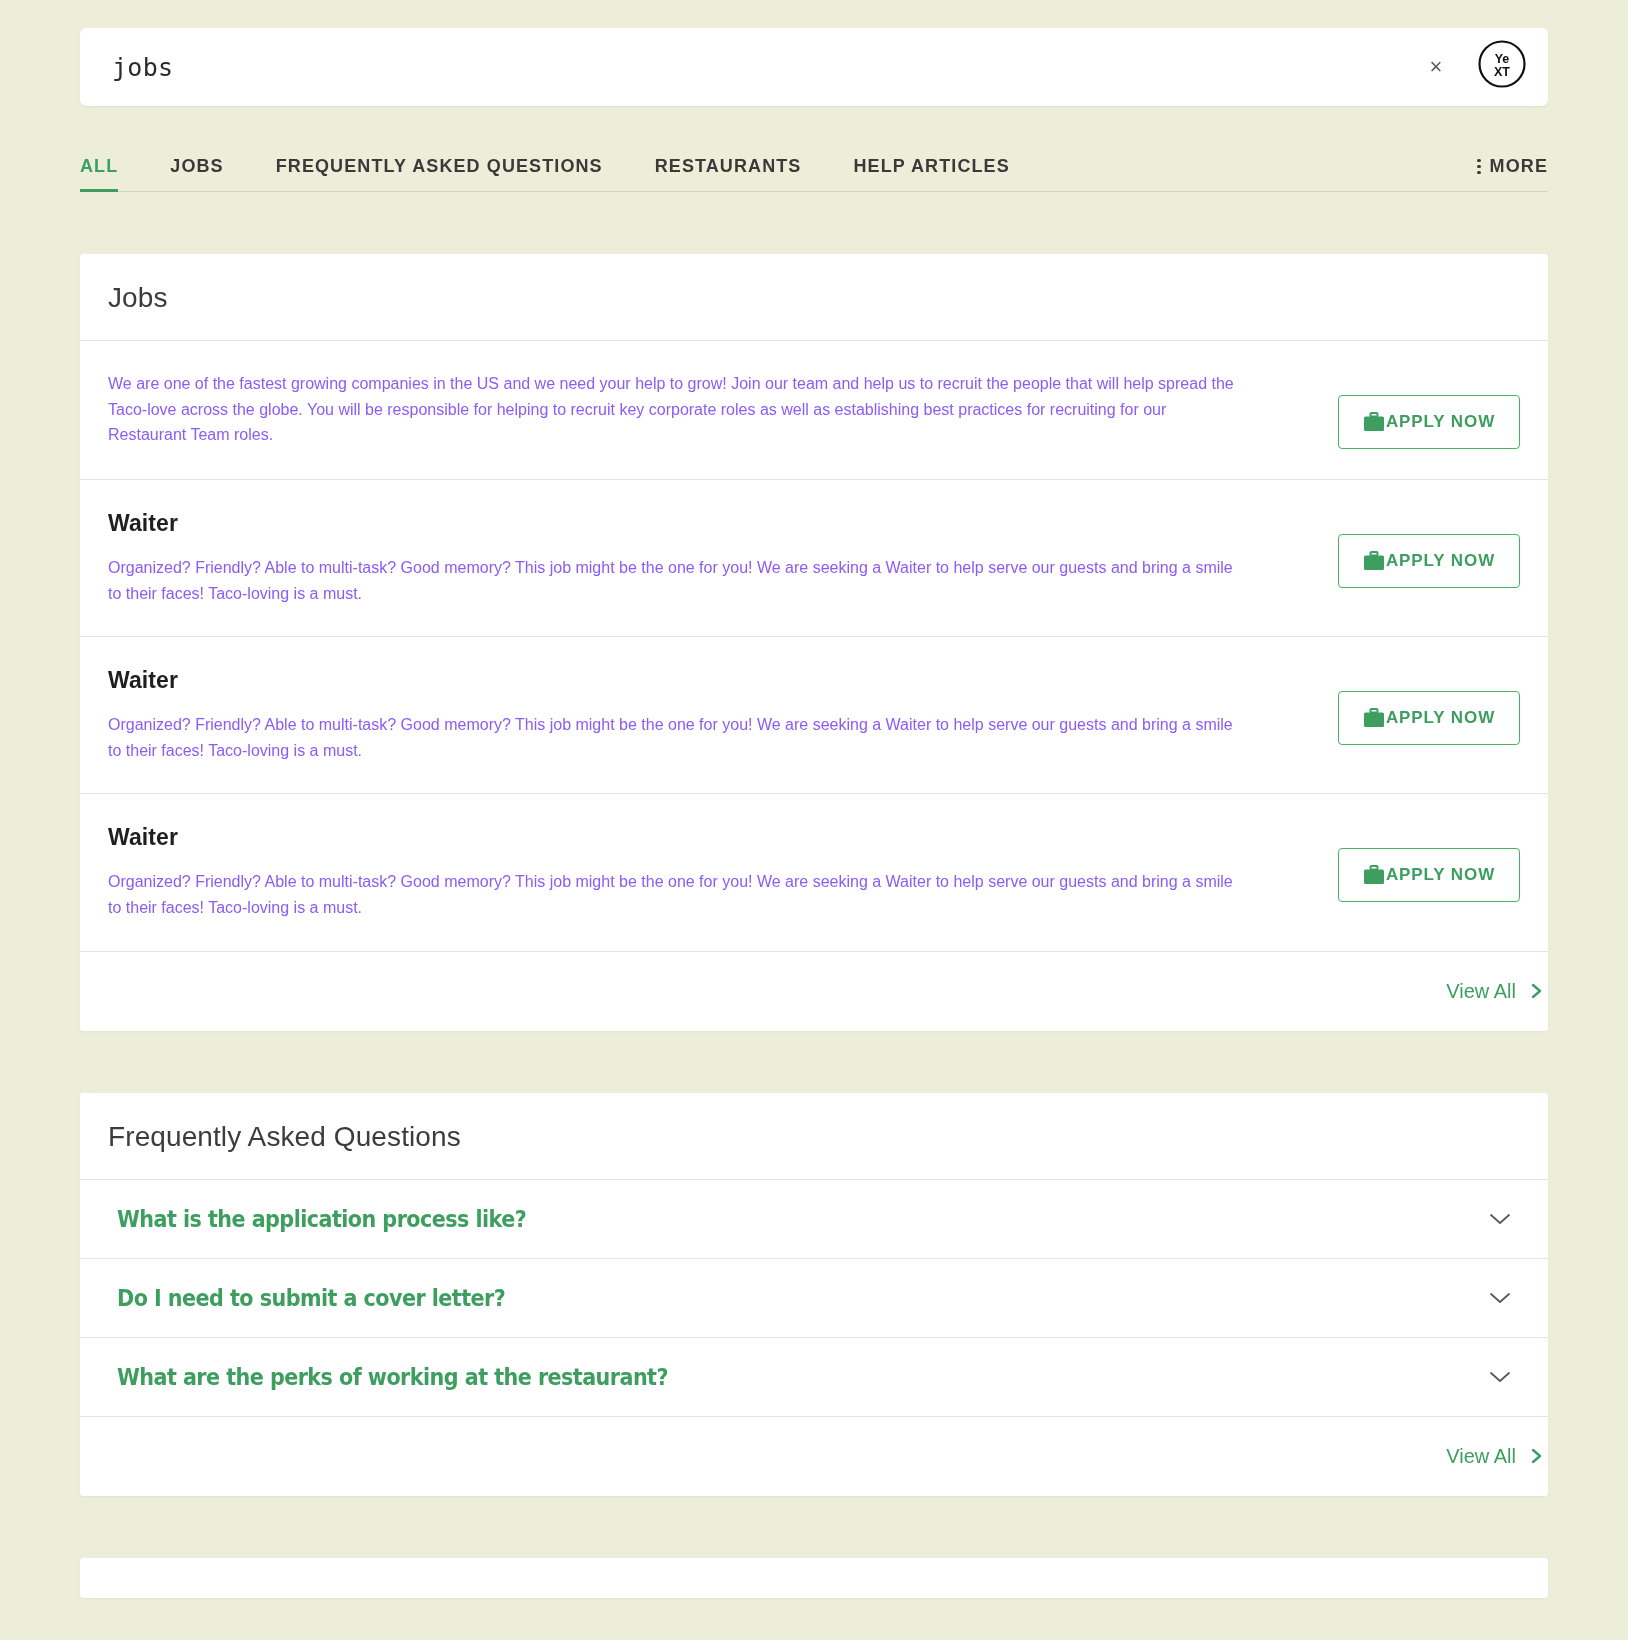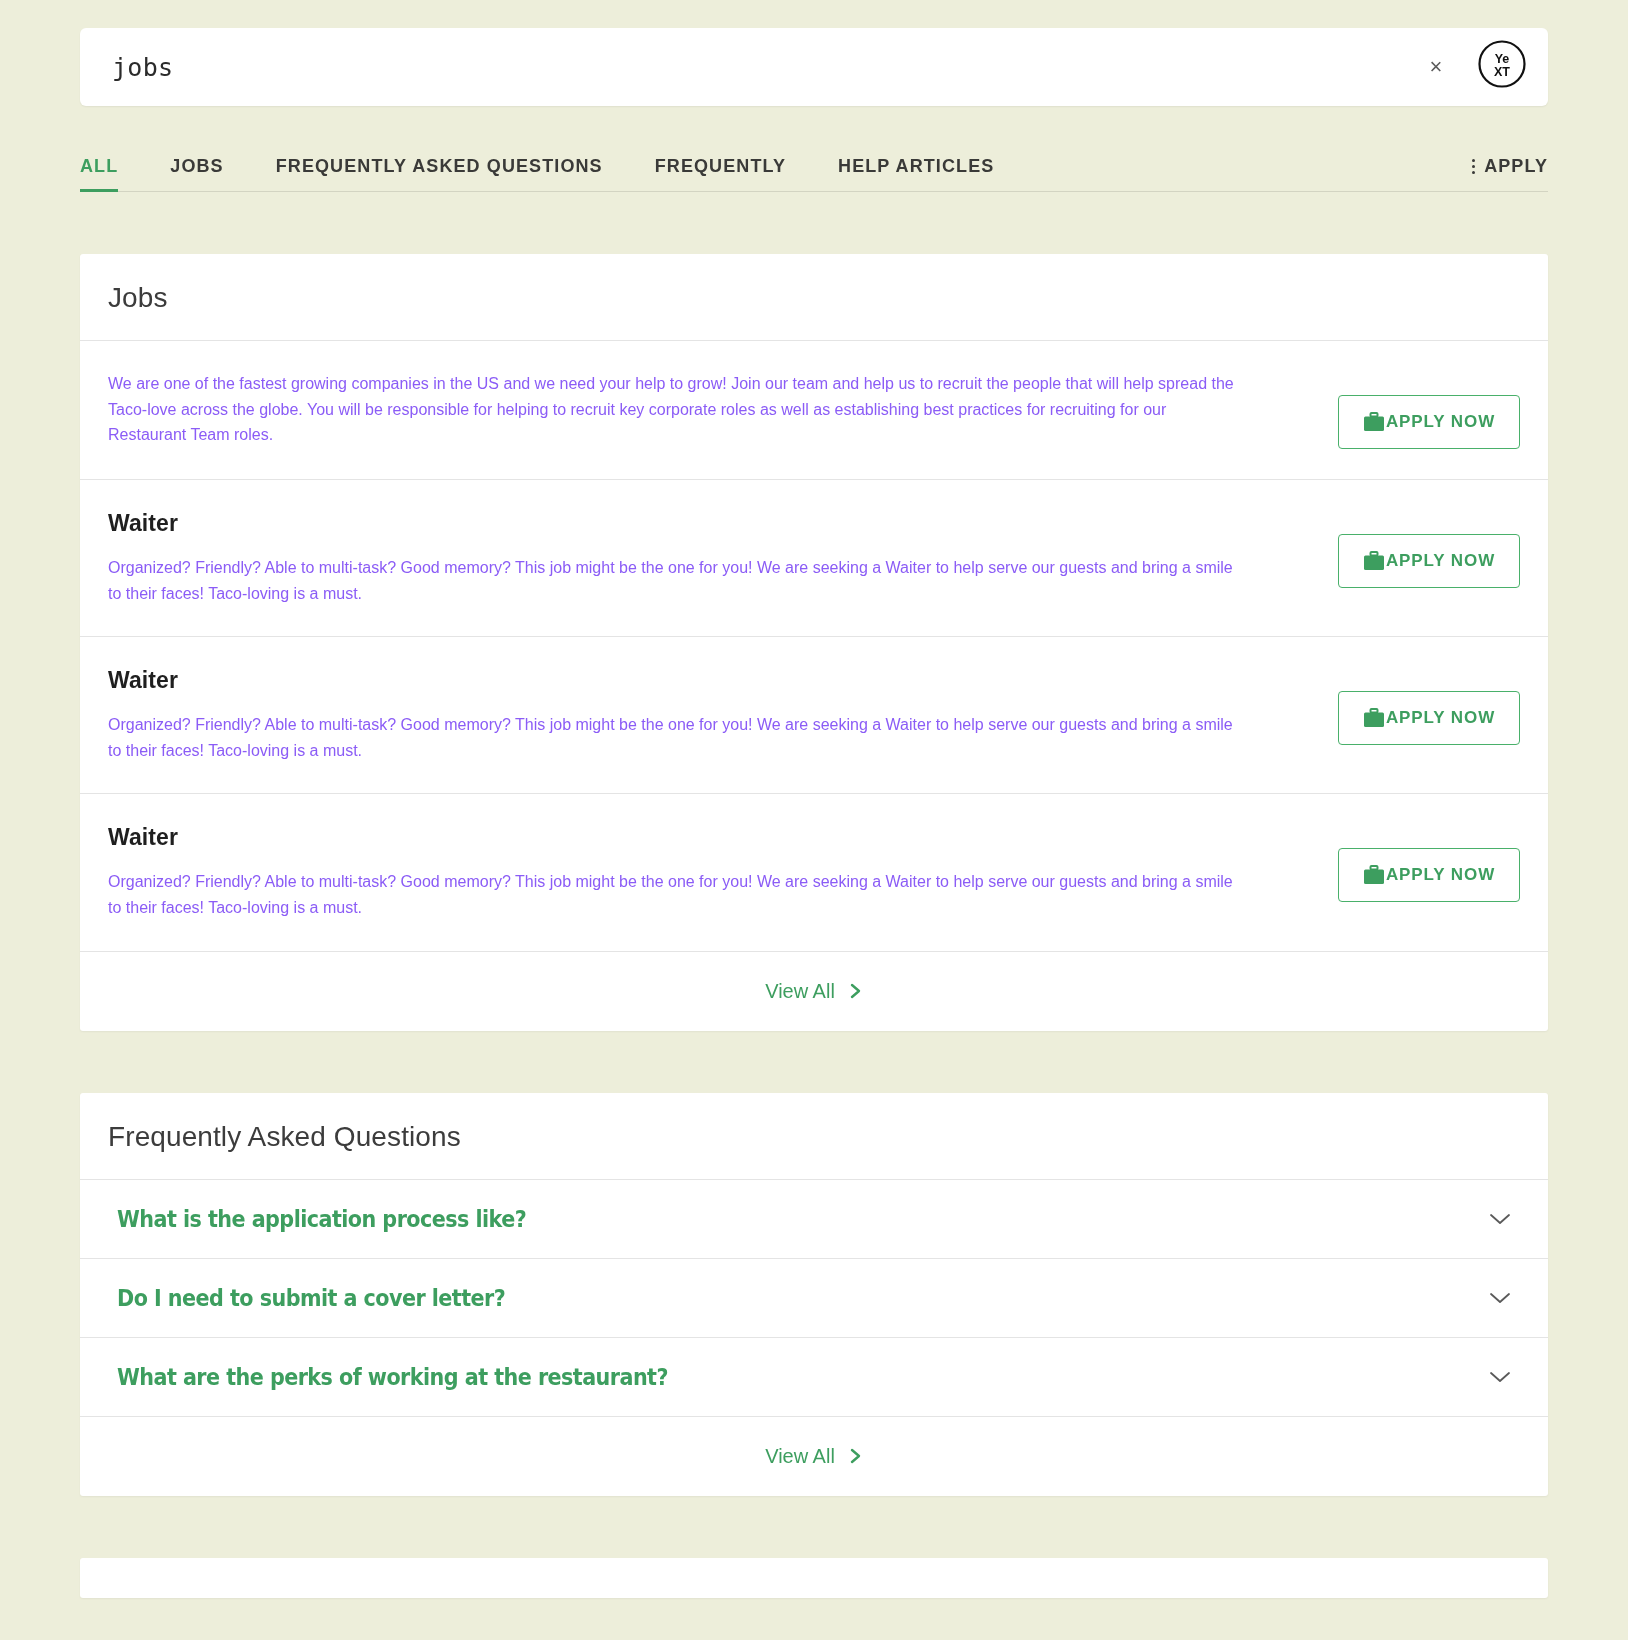--- a/index.html
+++ b/index.html
@@ -177,22 +177,22 @@
     justify-content: center;
     gap: 1px;
     white-space: nowrap;
   }
   .briefcase-icon { flex: 0 0 auto; display: block; }
 
   
   .view-all-row {
     display: flex;
     align-items: center;
-    justify-content: center;
-    padding: 28px 16px;
+    justify-content: flex-end;
+    padding: 28px 4px;
   }
   .view-all {
     background: transparent;
     border: none;
     cursor: pointer;
     color: #3d9e5f;
     font-size: 20px;
     display: inline-flex;
     align-items: center;
     gap: 14px;
@@ -237,29 +237,29 @@
         <text x="25" y="24" font-family="'Liberation Sans', sans-serif" font-size="12.5" font-weight="700" fill="#111" text-anchor="middle">Ye</text>
         <text x="25" y="37" font-family="'Liberation Sans', sans-serif" font-size="12.5" font-weight="700" fill="#111" text-anchor="middle">XT</text>
       </svg>
     </button>
   </div>
 
   <div class="tabs">
     <button class="tab active">ALL</button>
     <button class="tab">JOBS</button>
     <button class="tab">FREQUENTLY ASKED QUESTIONS</button>
-    <button class="tab">FREQUENTLY</button>
+    <button class="tab">RESTAURANTS</button>
     <button class="tab">HELP ARTICLES</button>
     <button class="tab tab-more">
       <span class="dots-icon">
           <span></span>
           <span></span>
           <span></span>
         </span>
-      <span>APPLY</span>
+      <span>MORE</span>
     </button>
   </div>
 
   <section class="card">
     <div class="card-header">Jobs</div>
 
     <div class="job-row">
       <div class="job-main">
         <div class="job-desc">We are one of the fastest growing companies in the US and we need your help to grow! Join our team and help us to recruit the people that will help spread the Taco-love across the globe. You will be responsible for helping to recruit key corporate roles as well as establishing best practices for recruiting for our Restaurant Team roles.</div>
       </div>

